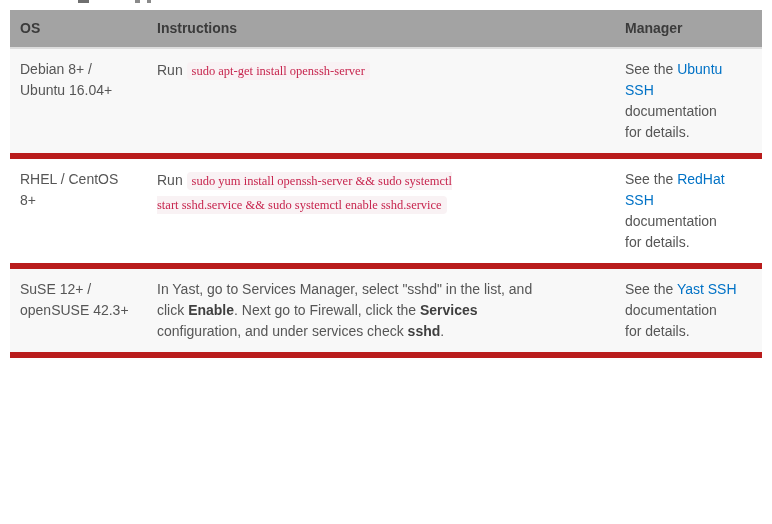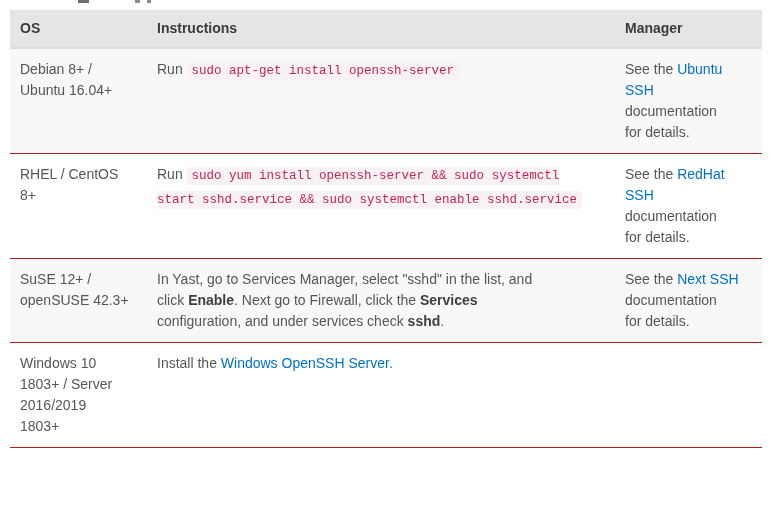--- a/index.html
+++ b/index.html
@@ -29,34 +29,34 @@
   col.c-instr   { width:468px; }
   col.c-details { width:147px; }
 
   th {
     text-align:left;
     font-weight:700;
     color:#3b3b3b;
     padding:8px 10px;
     line-height:21px;
     border-bottom:2px solid #dddddd;
-    background:#e5e5e5;
+    background:#a3a3a3;
   }
   td {
     vertical-align:top;
     padding:10px;
     line-height:21px;
-    border-bottom:1px solid #b91c1c;
+    border-bottom:6px solid #b91c1c;
     white-space:pre-line; 
   }
   tbody tr:nth-child(odd) { background:#f8f8f8; }
   tbody tr:nth-child(even) { background:#ffffff; }
 
   code.inline-code {
-    font-family:Liberation Mono, monospace;
+    font-family:Liberation Serif, serif;
     font-size:12.5px;
     line-height:24px;
     color:#c7254e;
     background:#f9f2f4;
     padding:2px 5px;
     border-radius:4px;
     white-space:pre-line;
   }
   a.doc-link {
     color:#0072c6;
@@ -104,26 +104,18 @@
 SSH</a><span>
 documentation
 for details.</span></td>
       </tr>
     <tr>
         <td>SuSE 12+ /
 openSUSE 42.3+</td>
         <td><span>In Yast, go to Services Manager, select "sshd" in the list, and
 click </span><span class="bold">Enable</span><span>. Next go to Firewall, click the </span><span class="bold">Services</span><span>
 configuration, and under services check </span><span class="bold">sshd</span><span>.</span></td>
-        <td><span>See the </span><a class="doc-link">Next SSH</a><span>
+        <td><span>See the </span><a class="doc-link">Yast SSH</a><span>
 documentation
 for details.</span></td>
-      </tr>
-    <tr>
-        <td>Windows 10
-1803+ / Server
-2016/2019
-1803+</td>
-        <td><span>Install the </span><a class="doc-link">Windows OpenSSH Server.</a></td>
-        <td></td>
       </tr>
   </tbody>
 </table>
 
 </body></html>

